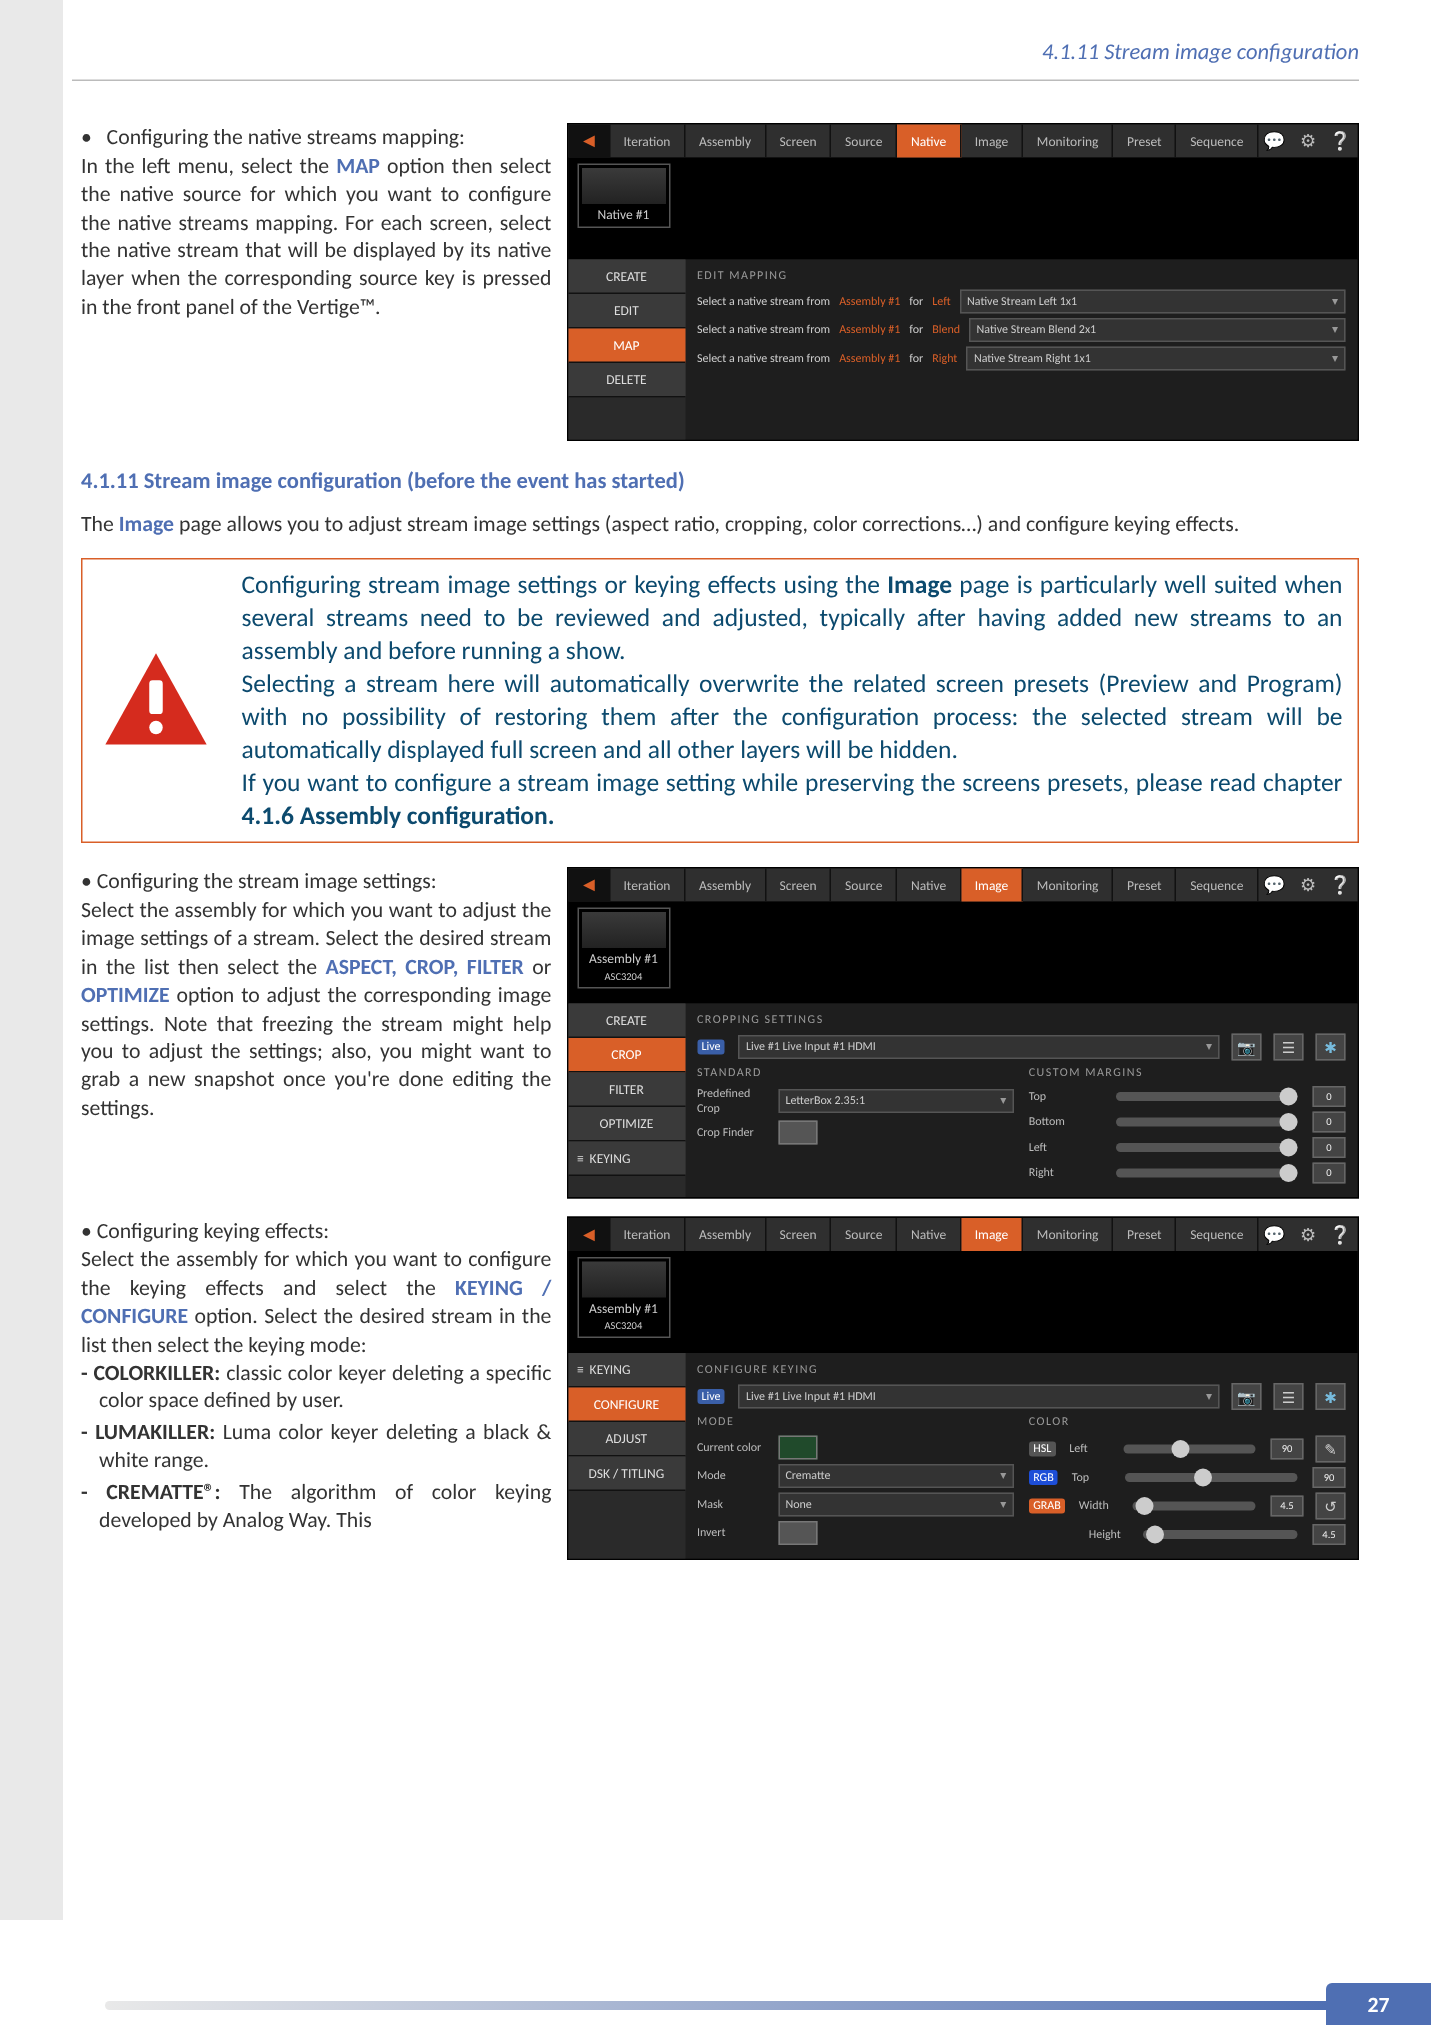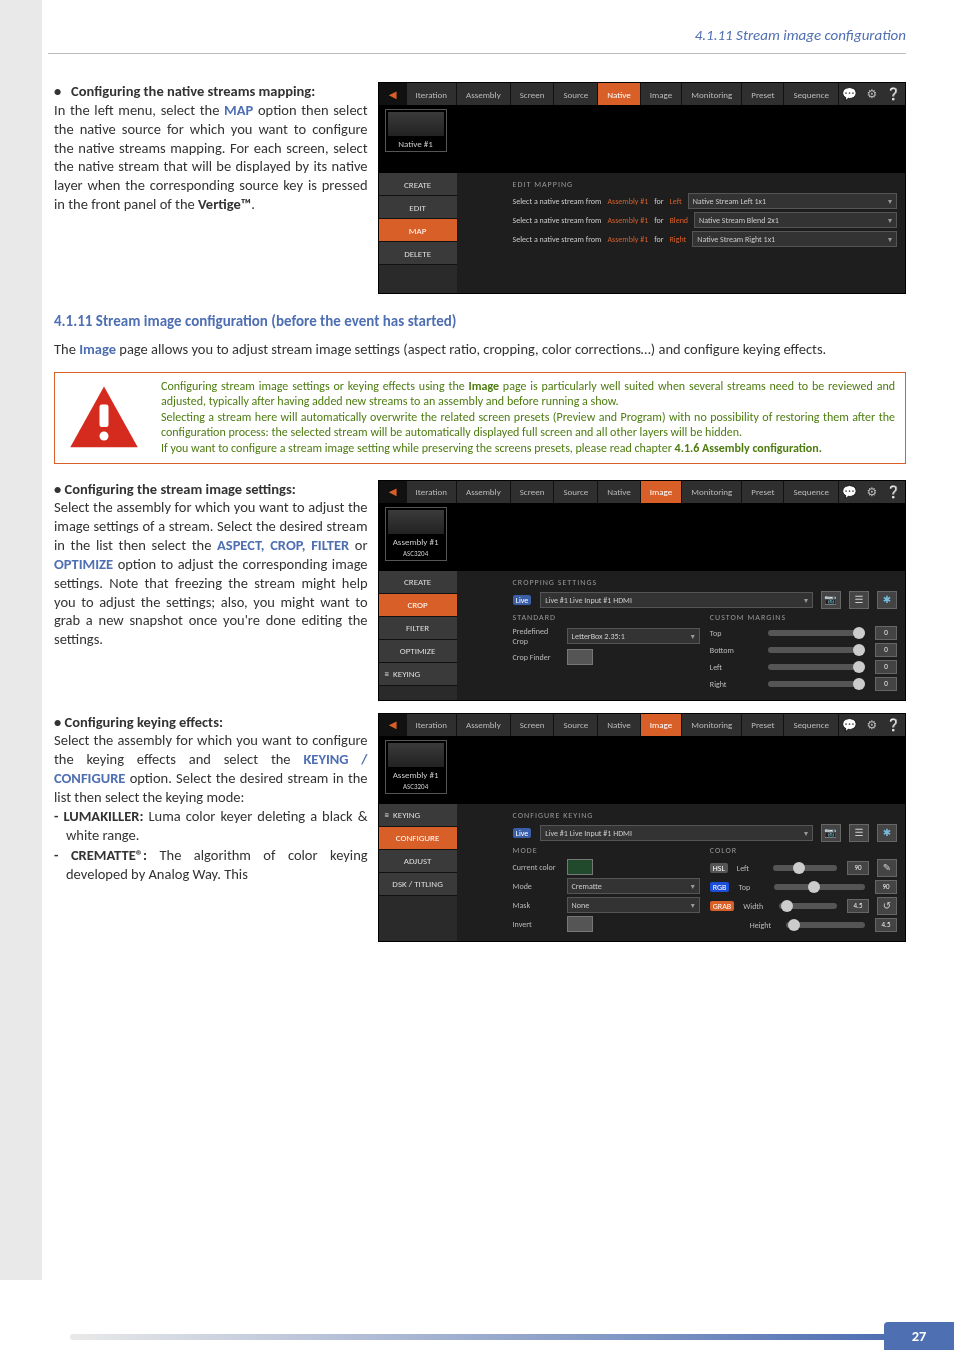--- a/index.html
+++ b/index.html
@@ -56,21 +56,21 @@
   .row1 .text {
     width: 345px;
     text-align: justify;
     line-height: 1.3;
   }
   .row1 .shot {
     flex: 1;
   }
 
   .boldlink { color: #4f6fb3; font-weight: bold; }
-  .bold { font-weight: bold; }
+  .bold { font-weight: normal; }
 
   .section-title {
     color: #4f6fb3;
     font-weight: bold;
     margin: 18px 0 10px 0;
     font-size: 15px;
   }
 
   .intro {
     text-align: justify;
@@ -88,24 +88,24 @@
   }
   .warn .wicon {
     width: 86px;
     display: flex;
     align-items: center;
     justify-content: center;
   }
   .warn .wicon svg { width: 72px; height: 72px; }
   .warn .wtext {
     flex: 1;
-    color: #4d7c0f;
+    color: #0c4a6e;
     text-align: justify;
     line-height: 1.3;
-    font-size: 12px;
+    font-size: 17px;
   }
 
   
   .row3 {
     display: flex;
     gap: 10px;
   }
   .row3 .text {
     width: 345px;
     text-align: justify;
@@ -212,21 +212,20 @@
     font-size: 9px;
     border-bottom: 1px solid #111;
     background: #3a3a3a;
   }
   .ui .side .sbtn.active { background: #d95f28; color:#fff; }
   .ui .side .sbtn.with-icon { justify-content: flex-start; padding-left: 6px; gap:4px;}
   .ui .panel {
     flex: 1;
     padding: 6px 8px;
     color: #ccc;
-    margin-left: 48px;
   }
   .ui .panel .hdr {
     font-size: 8px;
     letter-spacing: 1px;
     color: #999;
     margin-bottom: 4px;
   }
   .ui .panel .line {
     display: flex;
     align-items: center;
@@ -503,20 +502,21 @@
           </div>
         </div>
       </div>
     </div>
 
     <div class="row4">
       <div class="text">
         <span class="bold">• Configuring keying effects:</span><br>
         <span>Select the assembly for which you want to configure the keying effects and select the </span><span class="boldlink">KEYING / CONFIGURE</span><span> option. Select the desired stream in the list then select the keying mode:</span>
         <ul class="bullets">
+          <li><b>- COLORKILLER:</b><span> classic color keyer deleting a specific color space defined by user.</span></li>
           <li><b>- LUMAKILLER:</b><span> Luma color keyer deleting a black &amp; white range.</span></li>
           <li><b>- CREMATTE®:</b><span> The algorithm of color keying developed by Analog Way. This</span></li>
         </ul>
       </div>
       <div class="shot">
         <div class="ui">
           <div class="tabs">
             <div class="back">◄</div>
             <div class="tab">Iteration</div>
             <div class="tab">Assembly</div>

